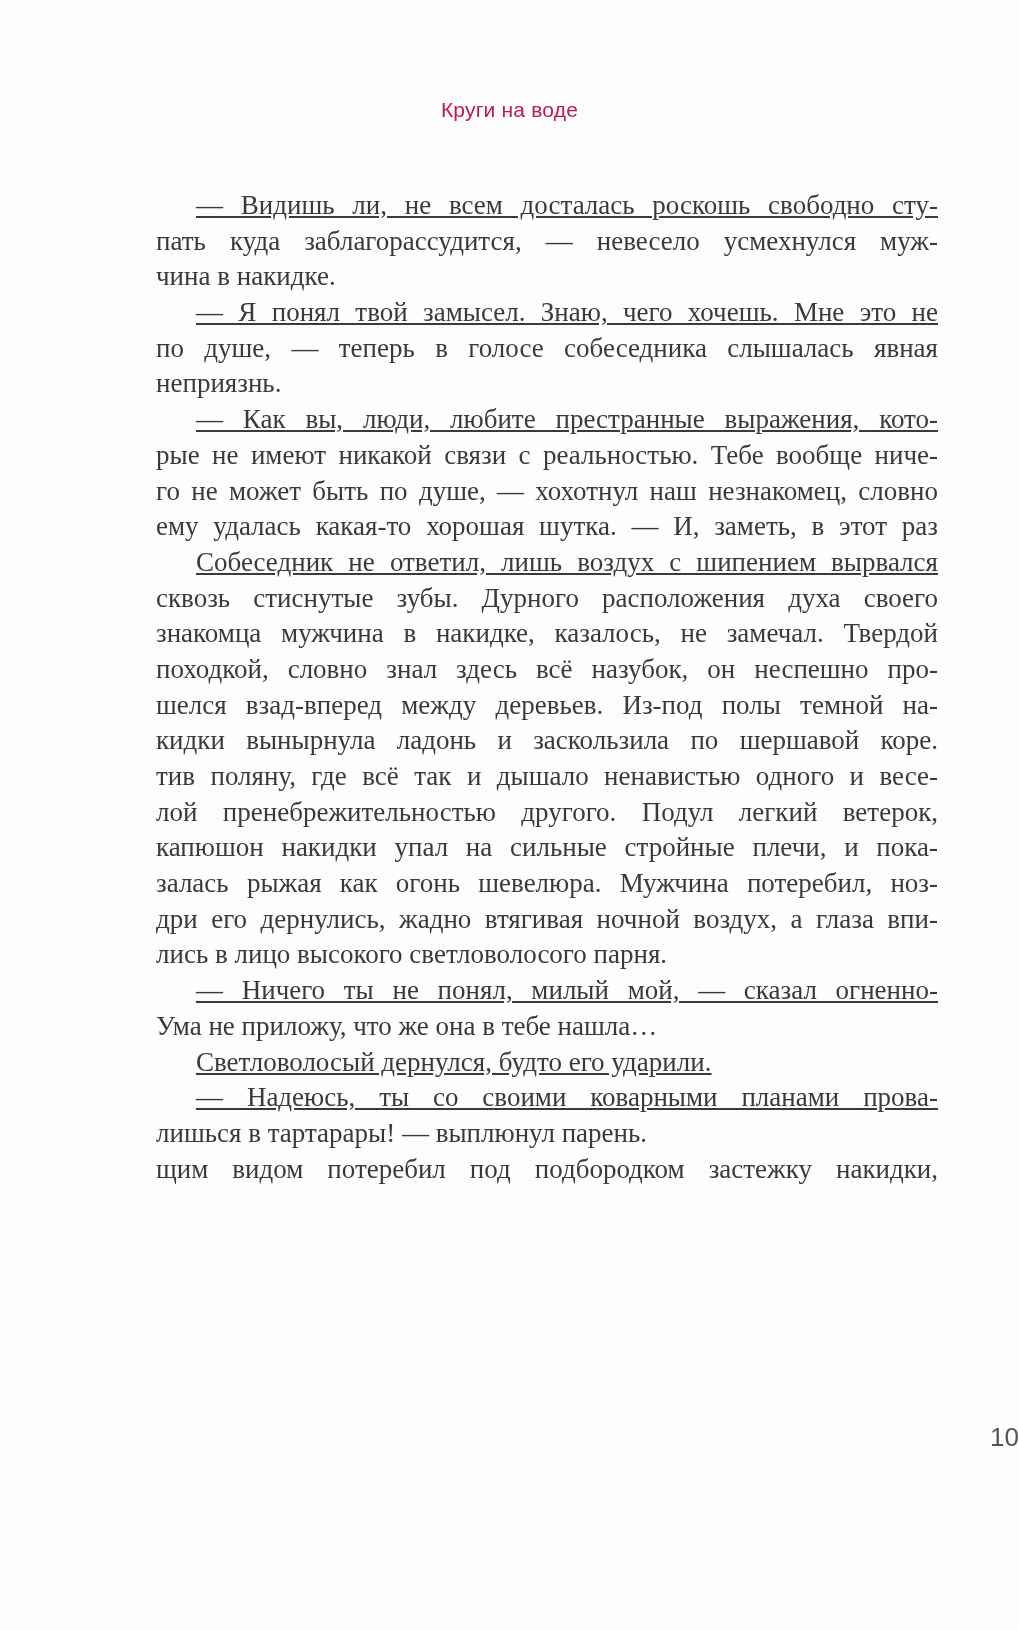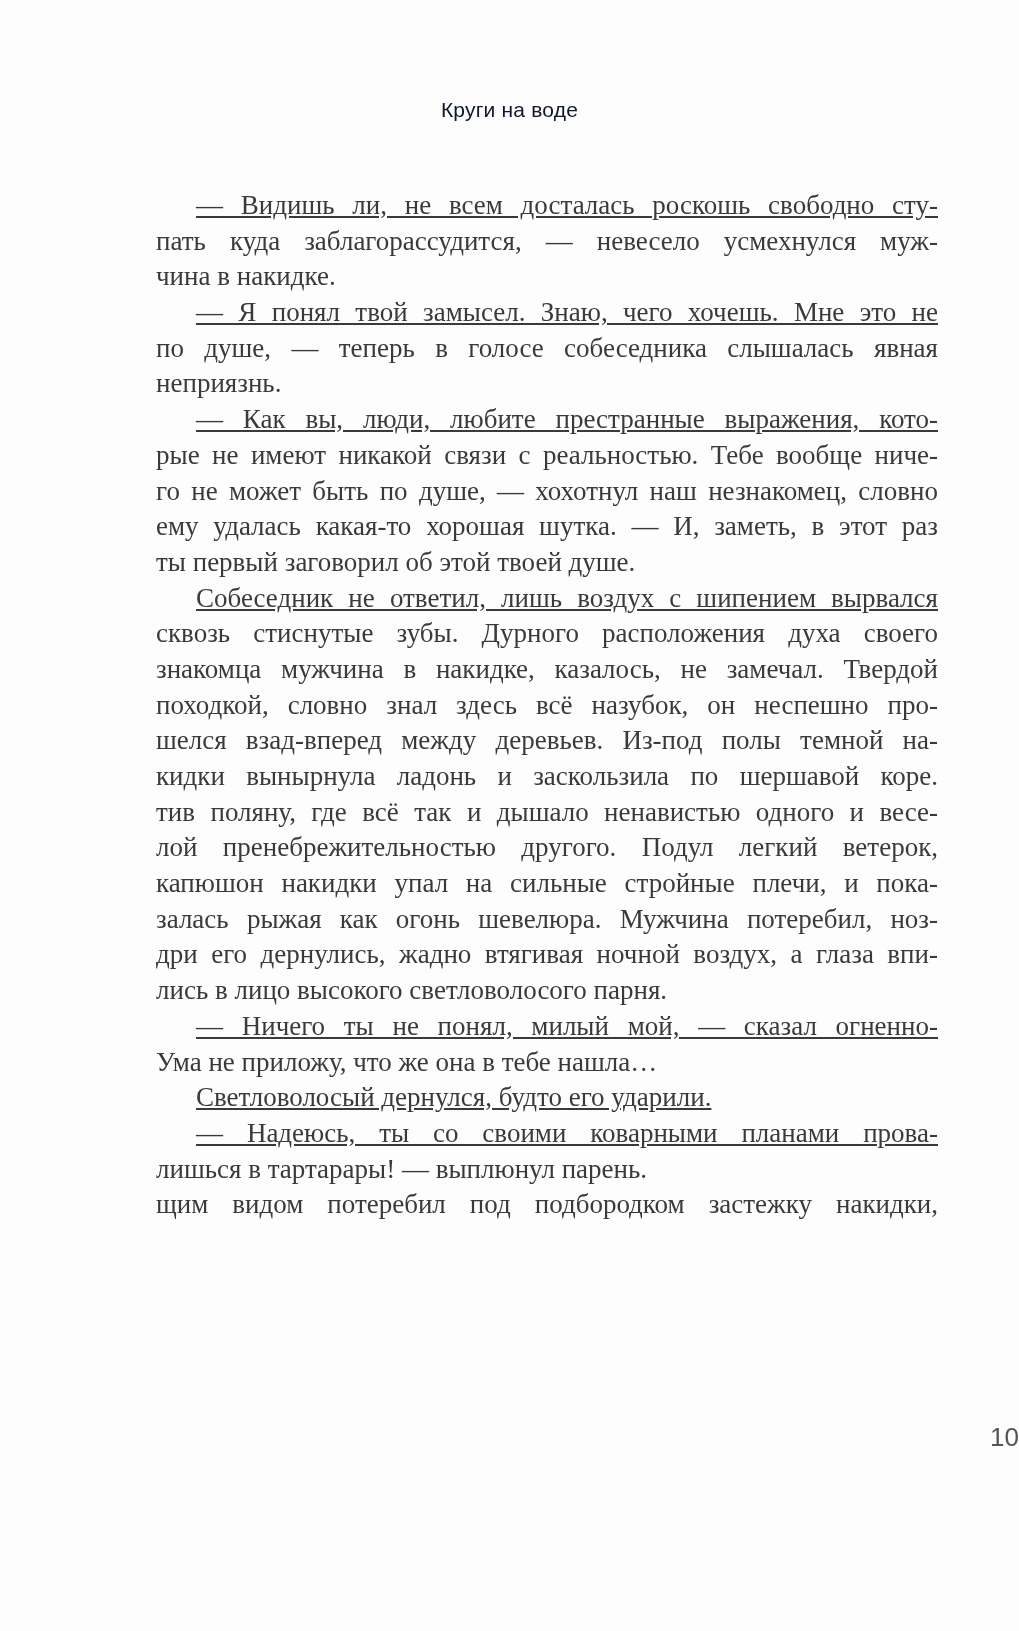--- a/index.html
+++ b/index.html
@@ -1,19 +1,19 @@
 <!DOCTYPE html>
 <html><head>
 <meta charset="utf-8">
 <style>
   html, body { margin:0; padding:0; }
   body { width:1019px; height:1631px; background:#fdfdfd; position:relative; overflow:hidden;
          font-family:"Liberation Serif", "DejaVu Serif", serif; color:#3a3a3a; }
   .running-head { position:absolute; top:98px; left:0; width:1019px; text-align:center;
-         font-family:"Liberation Sans", "DejaVu Sans", sans-serif; font-size:21px; color:#0f172a;
+         font-family:"Liberation Sans", "DejaVu Sans", sans-serif; font-size:21px; color:#be185d;
          letter-spacing:0.2px; }
   .body-text { position:absolute; top:188px; left:156px; width:782px; }
   .line { height:35.7px; line-height:35.7px; font-size:27px; white-space:nowrap;
           text-align:justify; text-align-last:justify; overflow:visible; }
   .line.last { text-align-last:left; }
   .line.indent { padding-left:40px;text-decoration:underline; }
   .page-number { position:absolute; top:1422px; left:0; width:1019px; text-align:right;
          font-family:"Liberation Sans", "DejaVu Sans", sans-serif; font-size:26px; color:#555; }
 </style>
 </head>
@@ -25,21 +25,20 @@
     <div class="line indent">— Видишь ли, не всем досталась роскошь свободно сту-</div>
     <div class="line">пать куда заблагорассудится, — невесело усмехнулся муж-</div>
     <div class="line last">чина в накидке.</div>
     <div class="line indent">— Я понял твой замысел. Знаю, чего хочешь. Мне это не</div>
     <div class="line">по душе, — теперь в голосе собеседника слышалась явная</div>
     <div class="line last">неприязнь.</div>
     <div class="line indent">— Как вы, люди, любите престранные выражения, кото-</div>
     <div class="line">рые не имеют никакой связи с реальностью. Тебе вообще ниче-</div>
     <div class="line">го не может быть по душе, — хохотнул наш незнакомец, словно</div>
     <div class="line">ему удалась какая-то хорошая шутка. — И, заметь, в этот раз</div>
-    <div class="line last">ты первый заговорил об этой твоей душе.</div>
     <div class="line indent">Собеседник не ответил, лишь воздух с шипением вырвался</div>
     <div class="line">сквозь стиснутые зубы. Дурного расположения духа своего</div>
     <div class="line">знакомца мужчина в накидке, казалось, не замечал. Твердой</div>
     <div class="line">походкой, словно знал здесь всё назубок, он неспешно про-</div>
     <div class="line">шелся взад-вперед между деревьев. Из-под полы темной на-</div>
     <div class="line">кидки вынырнула ладонь и заскользила по шершавой коре.</div>
     <div class="line">тив поляну, где всё так и дышало ненавистью одного и весе-</div>
     <div class="line">лой пренебрежительностью другого. Подул легкий ветерок,</div>
     <div class="line">капюшон накидки упал на сильные стройные плечи, и пока-</div>
     <div class="line">залась рыжая как огонь шевелюра. Мужчина потеребил, ноз-</div>

